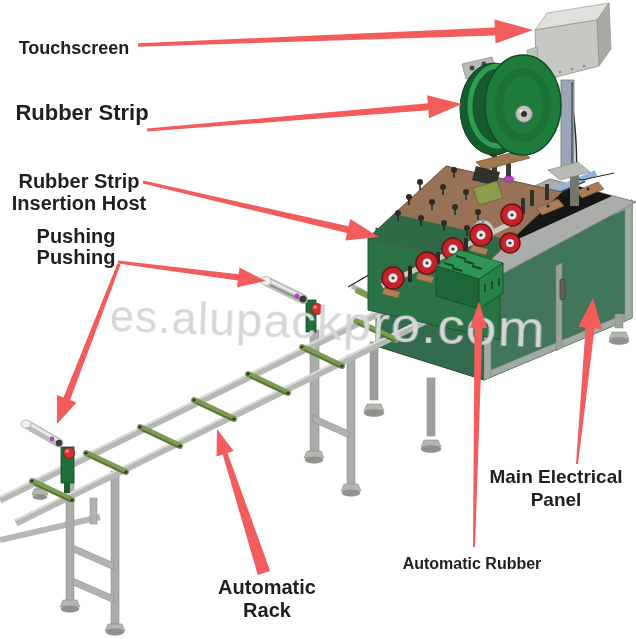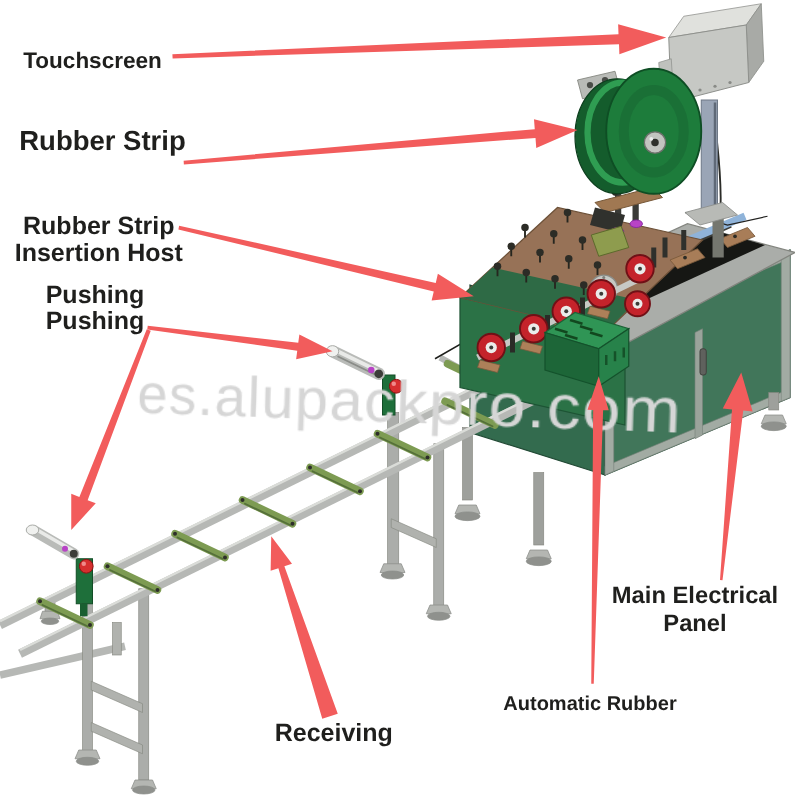--- a/index.html
+++ b/index.html
@@ -334,21 +334,22 @@
   </div>
   <div class="lbl" id="lbl-rubber-strip-insertion-host">
     <span class="ln">Rubber Strip</span>
     <span class="ln">Insertion Host</span>
   </div>
   <div class="lbl" id="lbl-pushing-cylinder">
     <span class="ln">Pushing</span>
     <span class="ln">Pushing</span>
   </div>
   <div class="lbl" id="lbl-receiving-rack">
-    <span class="ln">Receiving</span>
+    <span class="ln">Automatic</span>
+    <span class="ln">Rack</span>
   </div>
   <div class="lbl" id="lbl-automatic-rubber-strip-cutter">
     <span class="ln">Automatic Rubber</span>
   </div>
   <div class="lbl" id="lbl-main-electrical-panel">
     <span class="ln">Main Electrical</span>
     <span class="ln">Panel</span>
   </div>
 
 </div>

